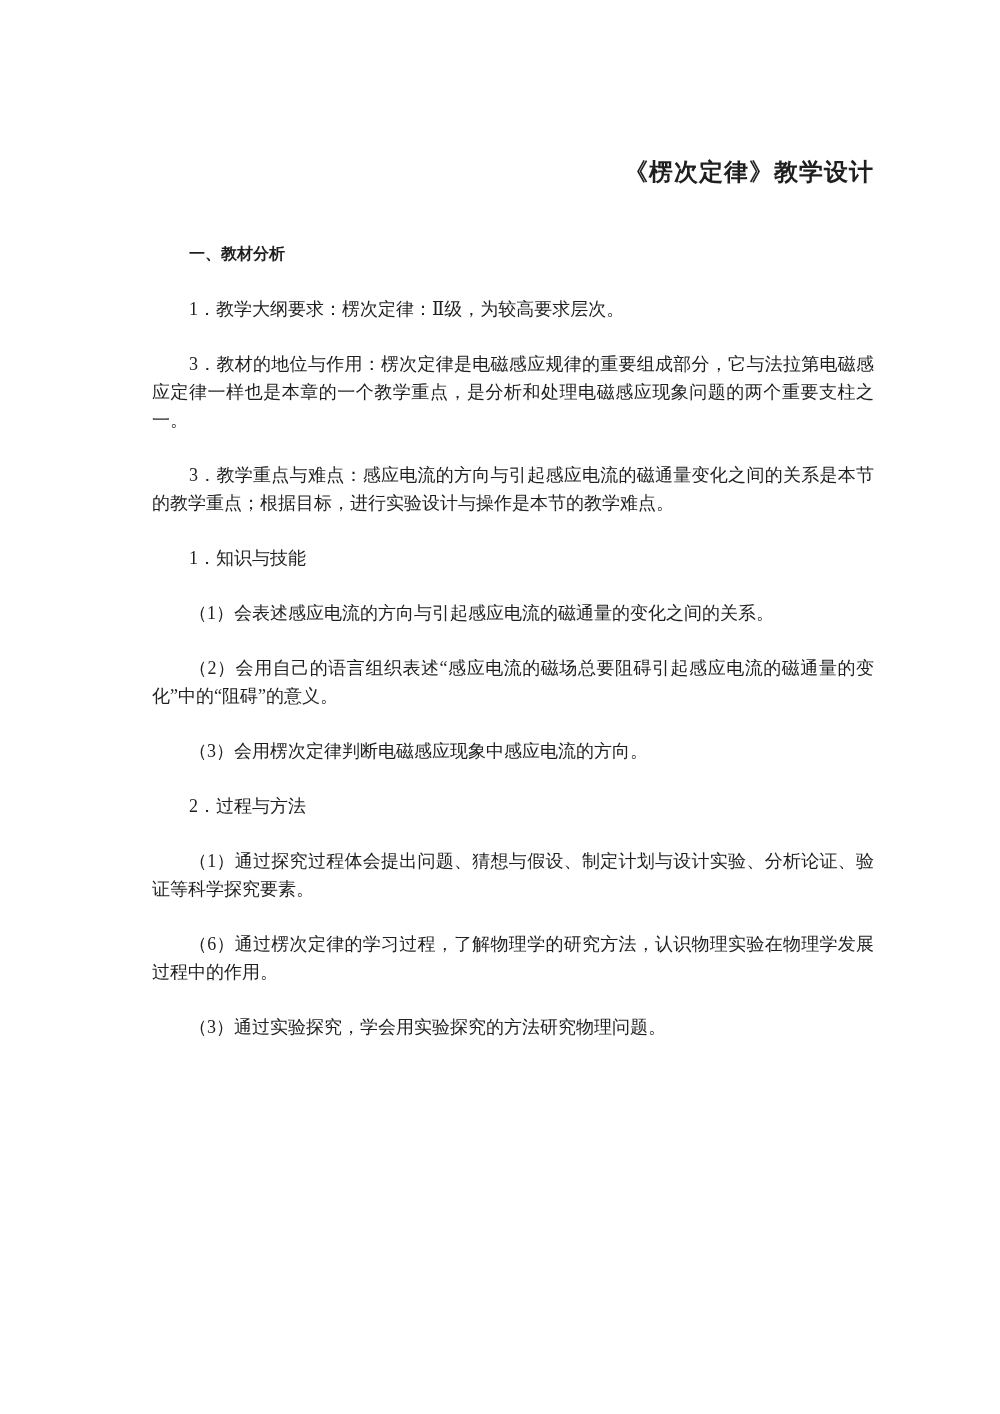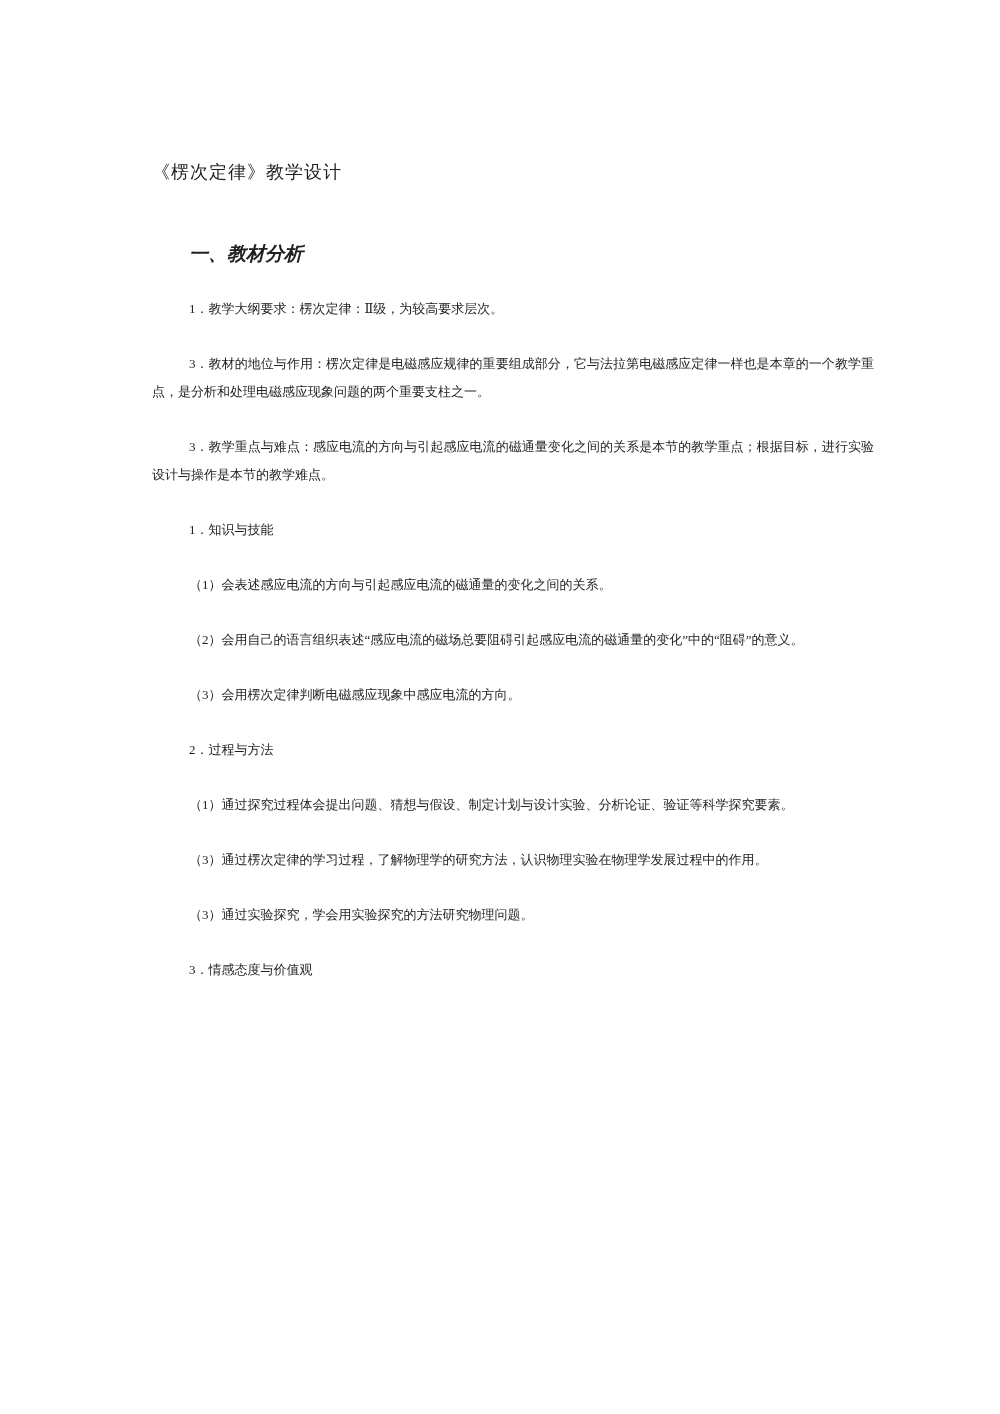--- a/index.html
+++ b/index.html
@@ -22,37 +22,36 @@
     overflow: hidden;
   }
   .content {
     position: absolute;
     left: 152px;
     top: 158px;
     width: 722px;
   }
   .doc-title {
     margin: 0 0 54px 0;
-    font-size: 18px;
+    font-size: 24px;
     line-height: 28px;
-    font-weight: normal;
-    text-align: left;
+    font-weight: bold;
+    text-align: right;
     letter-spacing: 1px;
   }
   .sec-heading {
     margin: 0 0 27px 0;
-    font-size: 19px;
+    font-size: 16px;
     line-height: 28px;
     font-weight: bold;
     text-indent: 37px;
-    font-style: italic;
   }
   .para {
     margin: 0 0 27px 0;
-    font-size: 13px;
+    font-size: 18px;
     line-height: 28px;
     text-indent: 37px;
     text-align: justify;
     text-justify: inter-ideograph;
   }
 </style>
 </head>
 <body>
 
 <div class="page">
@@ -75,20 +74,19 @@
     <p class="para">（1）会表述感应电流的方向与引起感应电流的磁通量的变化之间的关系。</p>
 
     <p class="para">（2）会用自己的语言组织表述“感应电流的磁场总要阻碍引起感应电流的磁通量的变化”中的“阻碍”的意义。</p>
 
     <p class="para">（3）会用楞次定律判断电磁感应现象中感应电流的方向。</p>
 
     <p class="para">2．过程与方法</p>
 
     <p class="para">（1）通过探究过程体会提出问题、猜想与假设、制定计划与设计实验、分析论证、验证等科学探究要素。</p>
 
-    <p class="para">（3）通过楞次定律的学习过程，了解物理学的研究方法，认识物理实验在物理学发展过程中的作用。</p>
+    <p class="para">（6）通过楞次定律的学习过程，了解物理学的研究方法，认识物理实验在物理学发展过程中的作用。</p>
 
     <p class="para">（3）通过实验探究，学会用实验探究的方法研究物理问题。</p>
 
-    <p class="para">3．情感态度与价值观</p>
 
   </div>
 </div>
 
 </body></html>

